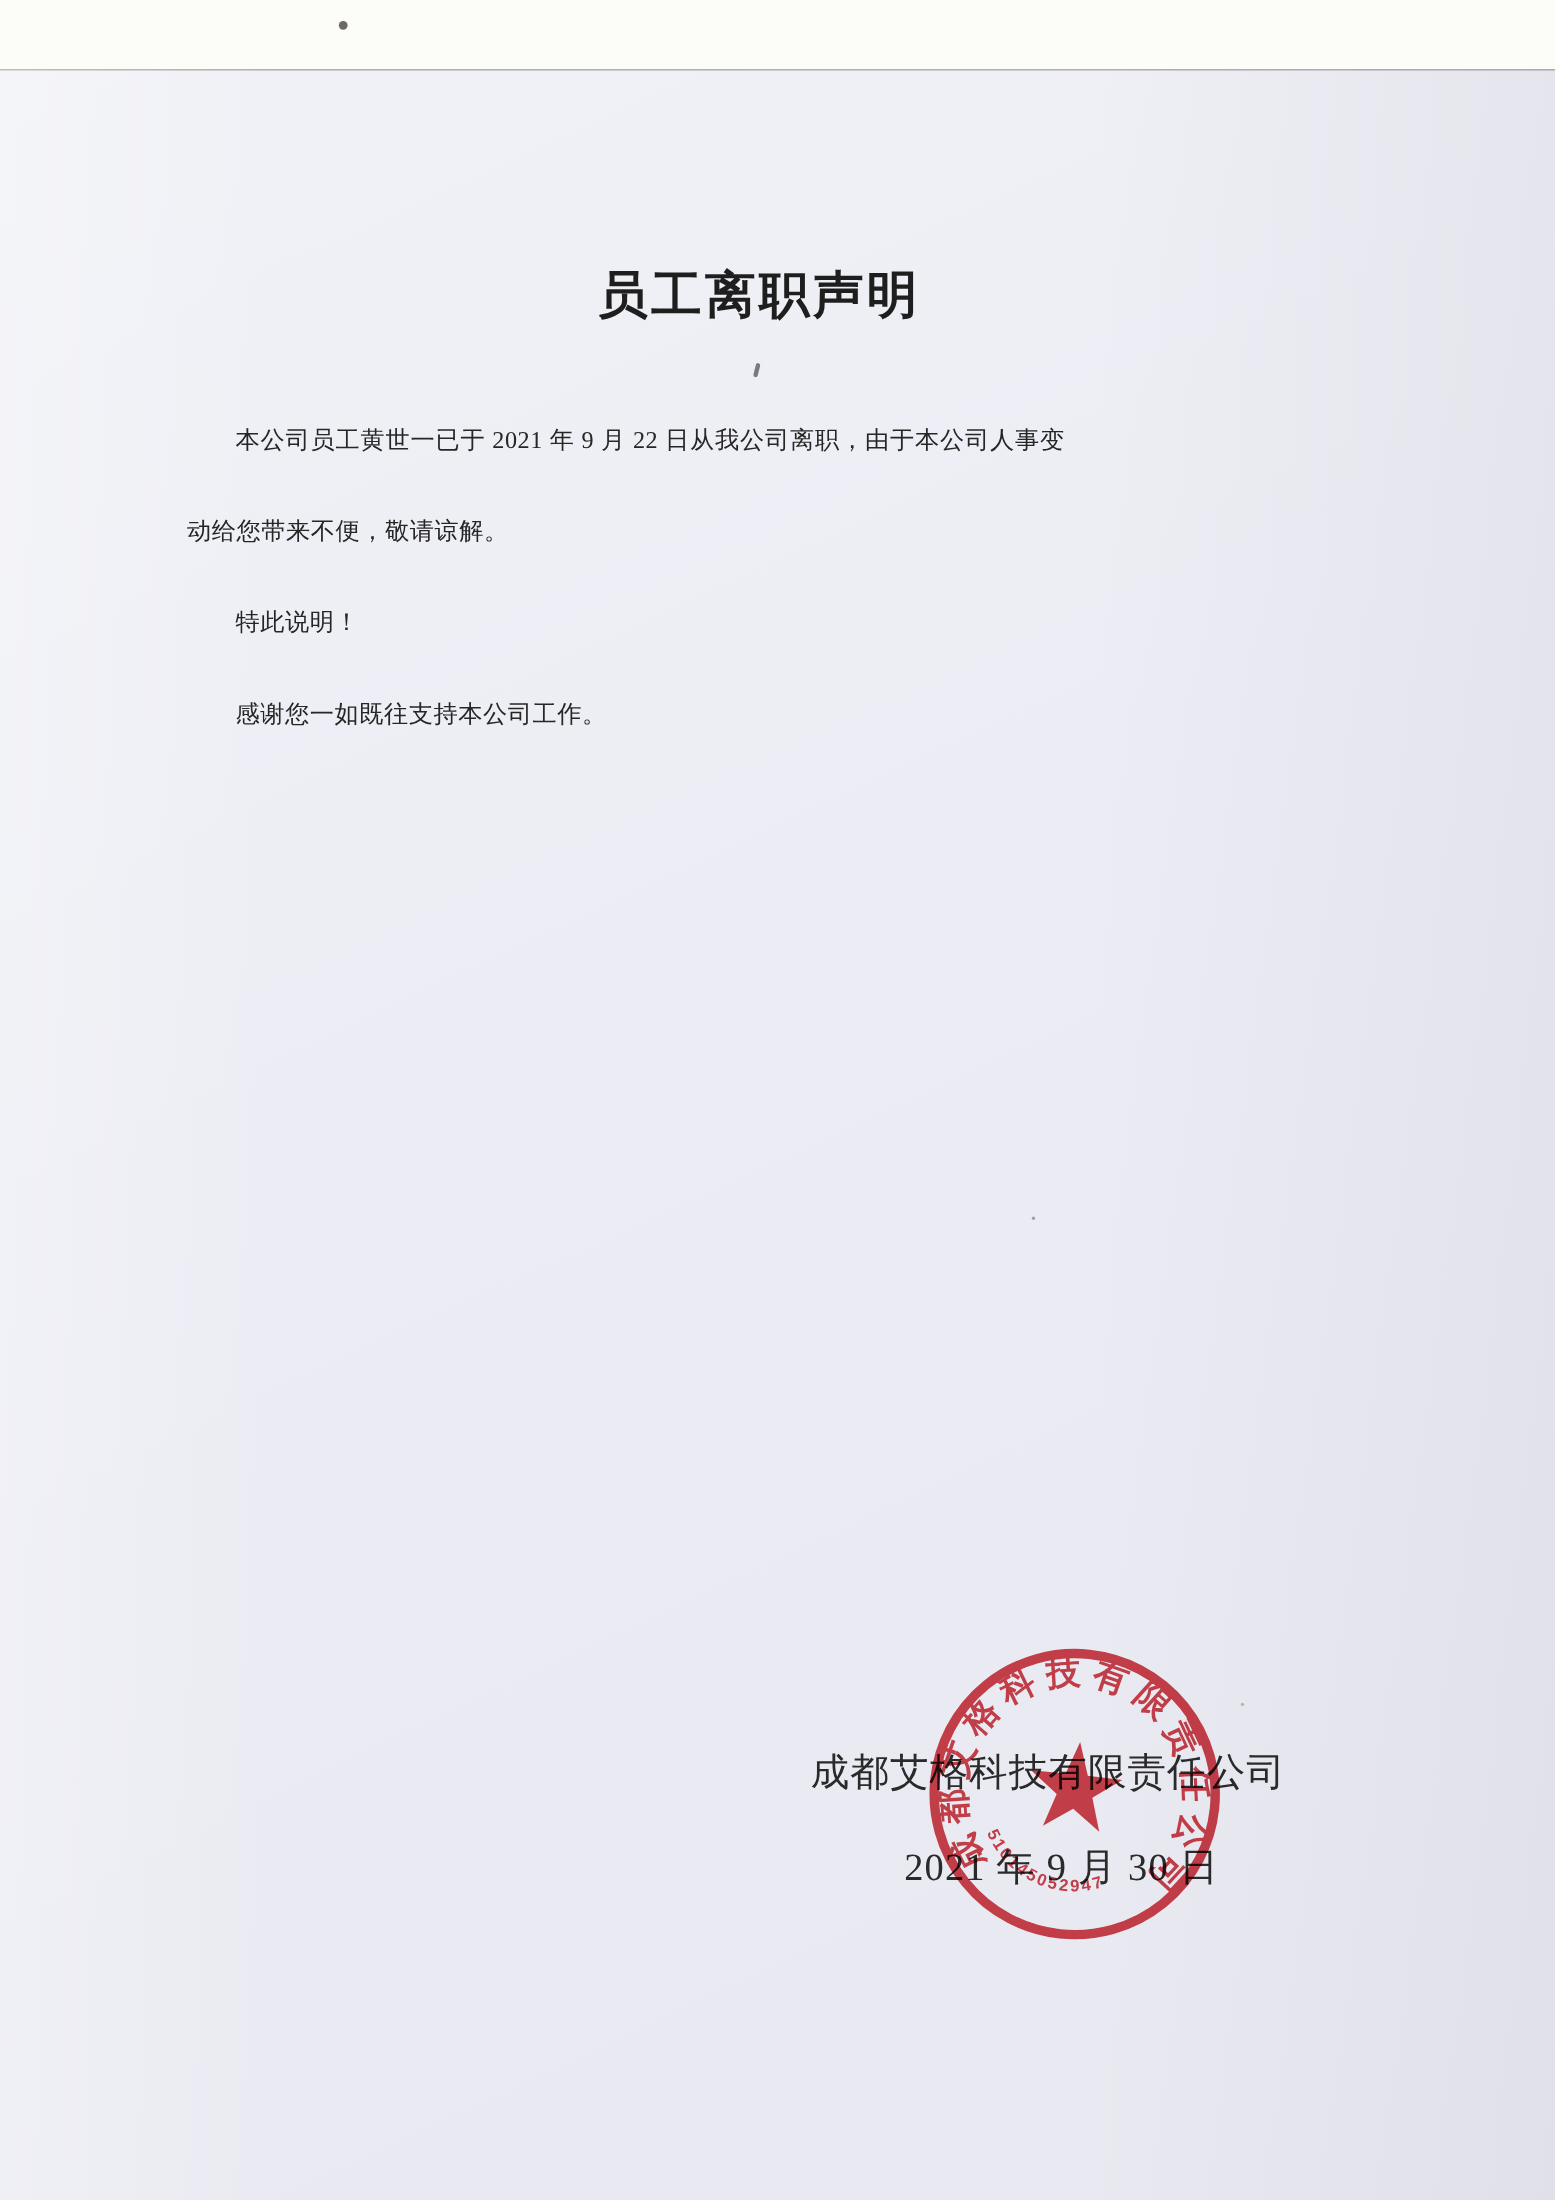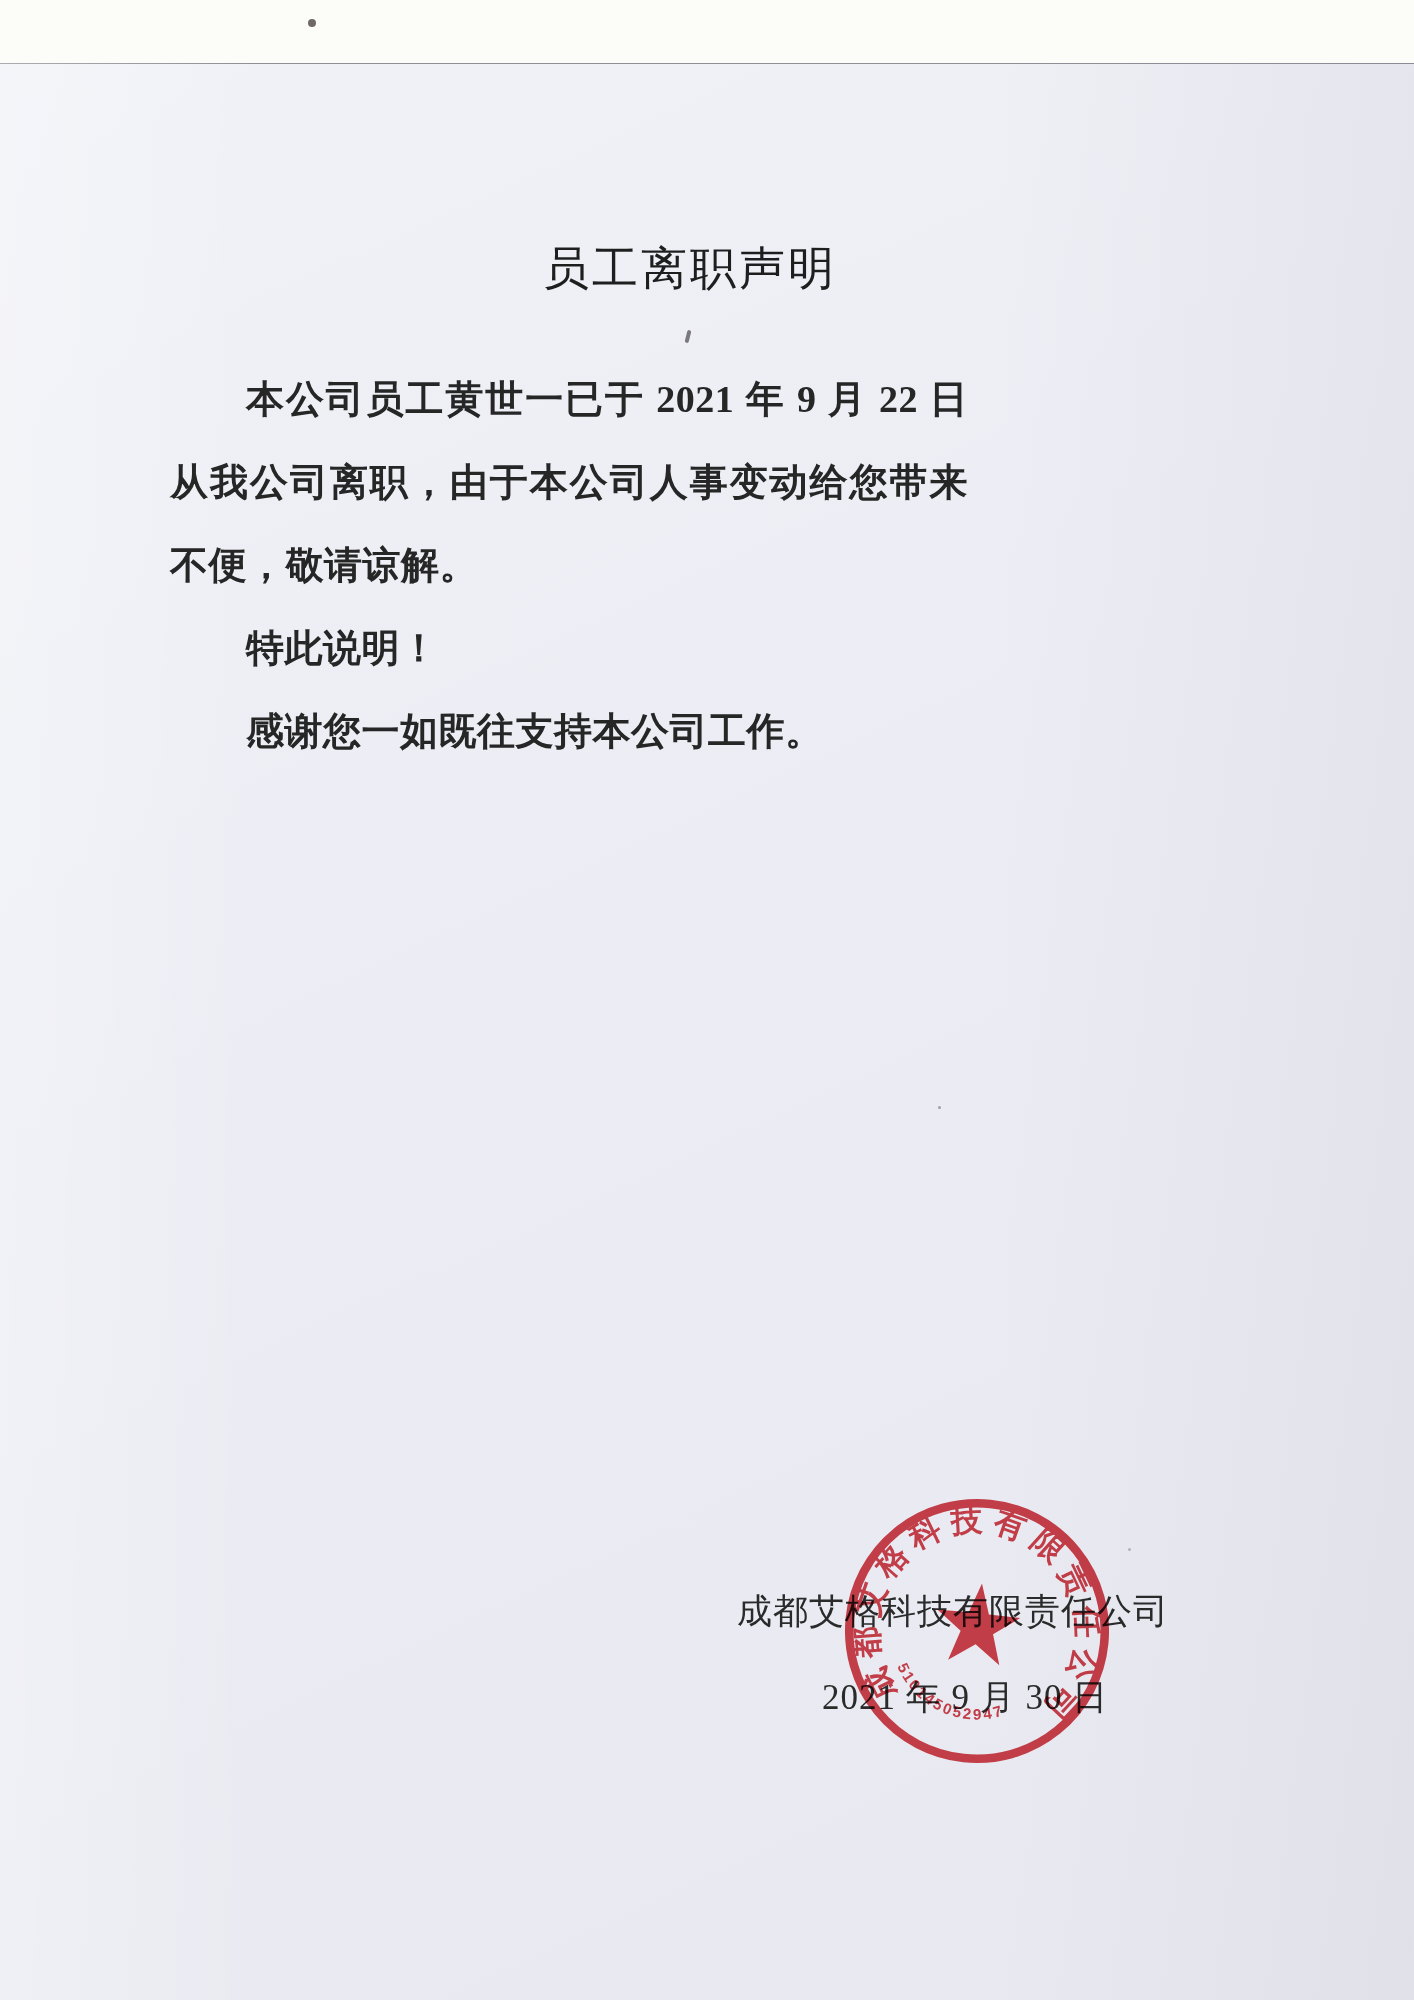--- a/index.html
+++ b/index.html
@@ -21,26 +21,26 @@
   .scan-shade{
     position:absolute;left:0;top:63px;right:0;bottom:0;
     background:linear-gradient(90deg,rgba(255,255,255,.25) 0%,rgba(255,255,255,0) 18%,rgba(0,0,0,0) 70%,rgba(60,60,90,.05) 100%);
     pointer-events:none;
   }
   .speck{position:absolute;border-radius:50%;}
   .doc-title{
     position:absolute;left:0;top:238px;width:1380px;
     margin:0;text-align:center;
     font-family:"Liberation Sans","DejaVu Sans",sans-serif;
-    font-weight:400;font-size:46px;letter-spacing:3px;color:#1e1e1e;
+    font-weight:700;font-size:46px;letter-spacing:3px;color:#1e1e1e;
   }
   .doc-body{
     position:absolute;left:170px;top:358px;width:798px;
-    font-size:38px;line-height:83px;letter-spacing:.5px;
-    text-align:justify;text-justify:inter-ideograph;font-weight:bold;
+    font-size:22px;line-height:83px;letter-spacing:.5px;
+    text-align:justify;text-justify:inter-ideograph;
   }
   .doc-body p{margin:0;text-indent:2em;}
   .sig-company{
     position:absolute;left:737px;top:1588px;
     font-size:35px;letter-spacing:1px;white-space:nowrap;color:#2a2a2a;
   }
   .sig-date{
     position:absolute;left:822px;top:1674px;
     font-size:35px;letter-spacing:1px;white-space:nowrap;color:#2a2a2a;
   }

